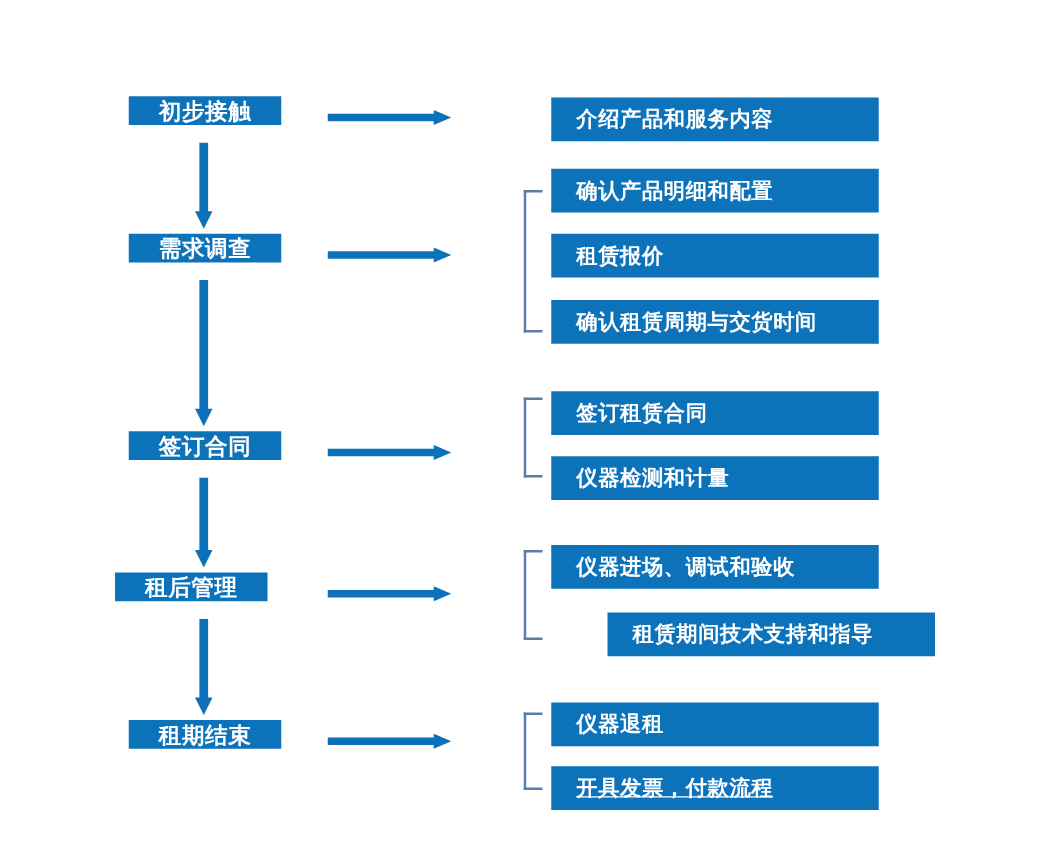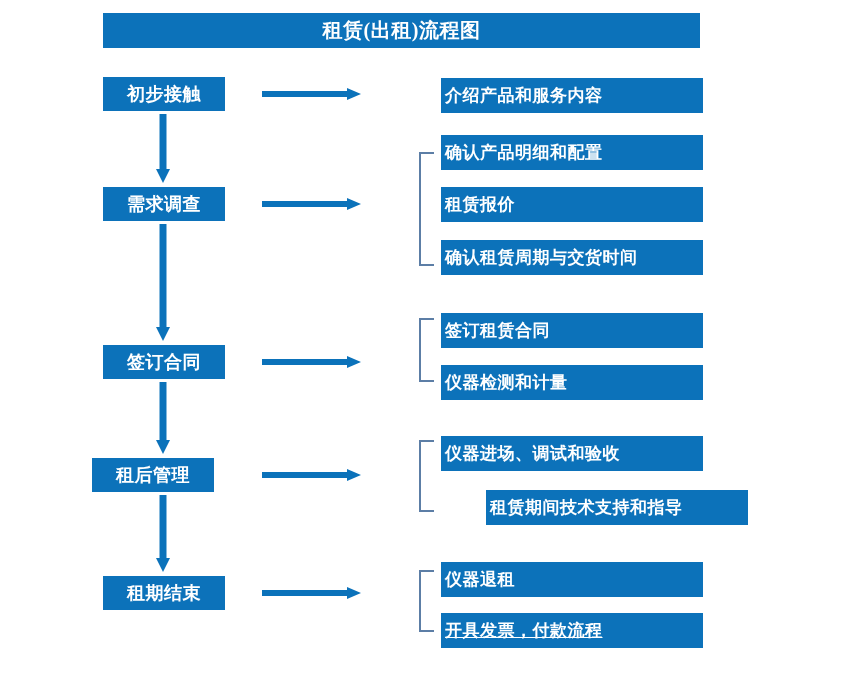--- a/index.html
+++ b/index.html
@@ -34,29 +34,29 @@
   .title-bar {
     left: 103px;
     top: 13px;
     width: 597px;
     height: 35px;
     justify-content: center;
     font-size: 20px;
   }
   .stage-box {
     width: 122px;
-    height: 34px;
+    height: 23px;
     justify-content: center;
     font-size: 18px;
   }
   .detail-box {
     left: 441px;
     width: 262px;
     height: 35px;
-    padding-left: 4px;
+    padding-left: 20px;
     font-size: 17px;
   }
   .h-arrow {
     position: absolute;
     height: 16px;
   }
   .v-arrow {
     position: absolute;
     width: 16px;
   }
@@ -67,21 +67,20 @@
     border-top: 2px solid #5c7ea6;
     border-bottom: 2px solid #5c7ea6;
     box-sizing: border-box;
   }
 </style>
 </head>
 <body>
 
 <div id="canvas">
 
-  <div class="box title-bar">租赁(出租)流程图</div>
 
   <div class="box stage-box" style="left:103px; top:77px;">初步接触</div>
 
   <div class="box stage-box" style="left:103px; top:187px;">需求调查</div>
 
   <div class="box stage-box" style="left:103px; top:345px;">签订合同</div>
 
   <div class="box stage-box" style="left:92px; top:458px;">租后管理</div>
 
   <div class="box stage-box" style="left:103px; top:576px;">租期结束</div>

